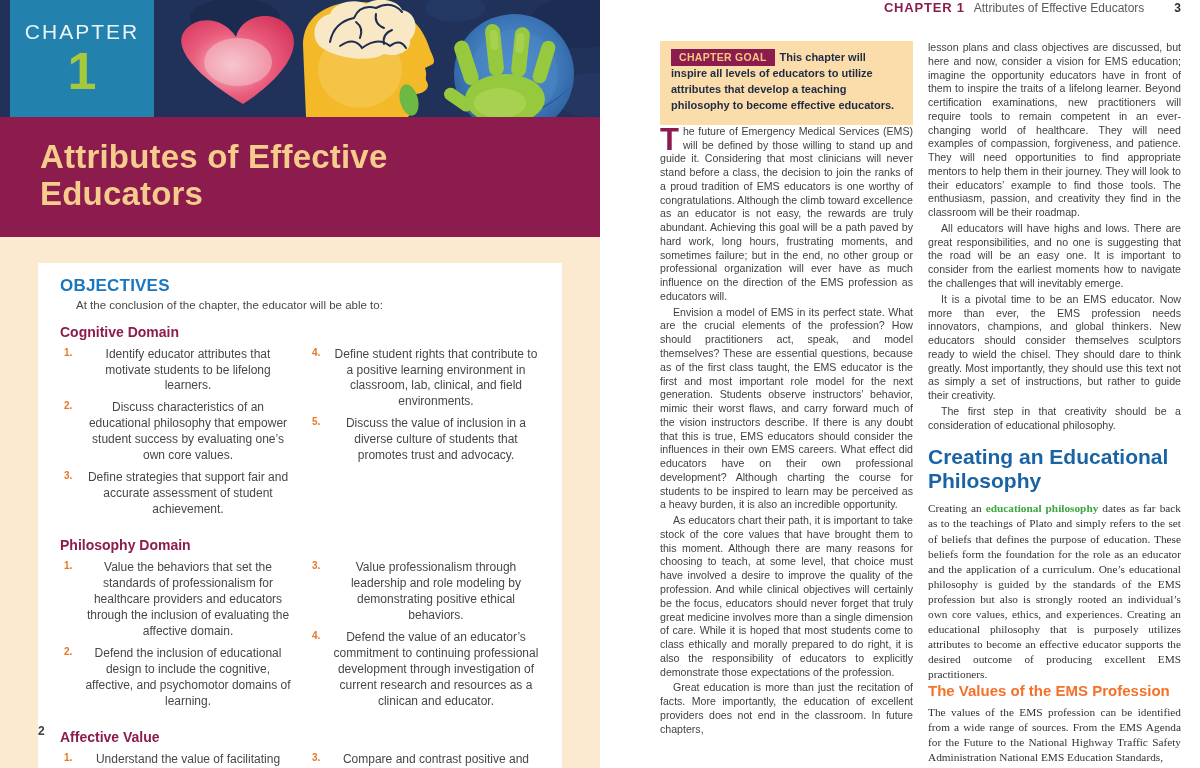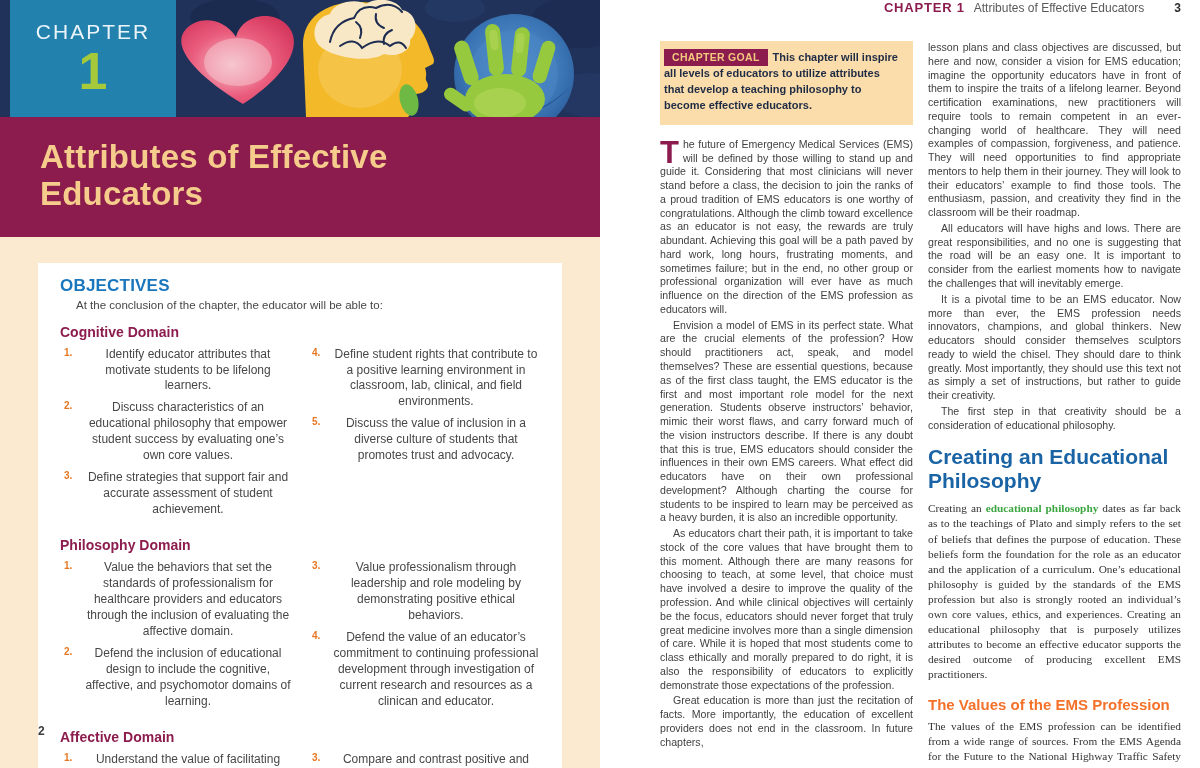--- a/index.html
+++ b/index.html
@@ -5,21 +5,21 @@
   * { margin:0; padding:0; box-sizing:border-box; }
   html,body { width:1200px; height:768px; overflow:hidden; }
   body { font-family:"Liberation Sans", sans-serif; display:flex; background:#fff; }
 
   
   .left-page { width:600px; height:768px; background:#fcead0; position:relative; overflow:hidden; }
 
   .art-band { position:relative; height:117px; background:#20315a; overflow:hidden; }
   .art-band svg { position:absolute; left:0; top:0; }
 
-  .chapter-box { position:absolute; left:10px; top:0; width:166px; height:117px;
+  .chapter-box { position:absolute; left:10px; top:0; width:144px; height:117px;
     background:#2281ad; display:flex; flex-direction:column; align-items:center; justify-content:center; }
   .chapter-label { color:#eaf4fa; font-size:21px; letter-spacing:2px; font-weight:400; }
   .chapter-number { color:#a6c93c; font-size:52px; font-weight:bold; line-height:1; margin-top:1px; }
 
   .title-band { background:#8c1c4e; padding:21px 40px 24px 40px; }
   .page-title { color:#f5cc8b; font-size:33px; font-weight:bold; line-height:1.13; width:470px; letter-spacing:.2px; }
 
   .objectives-card { margin:26px 38px 0 38px; background:#ffffff; padding:13px 22px 16px 22px; }
   .objectives-heading { color:#1a76bd; font-size:17px; font-weight:bold; letter-spacing:.2px; }
   .objectives-intro { color:#474747; font-size:11.5px; margin-top:3px;margin-left:16px; }
@@ -42,34 +42,34 @@
   .right-page { width:600px; height:768px; background:#ffffff; padding:0 19px 0 60px; overflow:hidden; }
 
   .running-header { display:flex; justify-content:flex-end; align-items:baseline; }
   .running-chapter { color:#8c1c4e; font-size:13px; font-weight:bold; letter-spacing:.8px; }
   .running-title { color:#58595b; font-size:12px; margin-left:9px; }
   .page-num-right { color:#2b2b2b; font-size:12px; font-weight:bold; margin-left:30px; }
 
   .body-cols { display:flex; gap:15px; margin-top:26px; }
   .body-col { flex:1; min-width:0; }
 
-  .goal-box { background:#fbdcab; padding:9px 11px 11px 4px; font-size:11px; font-weight:bold;
-    color:#1e2b44; line-height:1.45; margin-bottom:13px; }
+  .goal-box { background:#fbdcab; padding:9px 11px 11px 11px; font-size:11px; font-weight:bold;
+    color:#1e2b44; line-height:1.45; }
   .goal-label { background:#8c1c4e; color:#f3c97e; padding:2px 8px 3px 8px; font-size:10.5px;
     letter-spacing:.3px; margin-right:5px; }
 
   .para { color:#3f3f3f; font-size:10.6px; line-height:1.3; text-align:justify; margin-bottom:2px; }
   .para.indent { text-indent:13px; }
   .drop-cap { float:left; color:#8c1c4e; font-size:31px; font-weight:bold; line-height:.82; padding:2px 4px 0 0; }
 
   .h-philosophy { color:#1a64a5; font-size:21px; font-weight:bold; line-height:1.12; margin:13px 0 9px 0; }
   .serif-para { font-family:"Liberation Serif", serif; color:#333333; font-size:11.3px; line-height:1.33;
     text-align:justify; }
   .keyword { color:#3ba640; font-weight:bold;font-family:Liberation Serif, serif; }
-  .h-values { color:#f4712a; font-size:15px; font-weight:bold; margin:14px 0 6px 0; }
+  .h-values { color:#f4712a; font-size:15px; font-weight:bold; margin:0 0 6px 0; }
 </style>
 </head>
 <body>
 
 <div class="left-page">
 
   <div class="art-band">
     <svg width="600" height="117" viewBox="0 0 600 117" aria-hidden="true">
       <defs>
         <radialGradient id="heartGrad" cx="45%" cy="55%" r="65%">
@@ -187,21 +187,21 @@
           </div>
           <div class="obj-item">
             <span class="obj-num">4.</span>
             <span class="obj-txt">Defend the value of an educator’s commitment to continuing professional development through investigation of current research and resources as a clinican and educator.</span>
           </div>
         </div>
       </div>
     </div>
 
     <div>
-      <div class="domain-heading">Affective Domain</div>
+      <div class="domain-heading">Affective Value</div>
       <div class="domain-cols">
         <div class="domain-col">
           <div class="obj-item">
             <span class="obj-num">1.</span>
             <span class="obj-txt">Understand the value of facilitating student learning and professional growth through mentoring.</span>
           </div>
           <div class="obj-item">
             <span class="obj-num">2.</span>
             <span class="obj-txt">Discuss the challenges associated with effective mentoring that affect student-centered learning opportunities.</span>
           </div>

